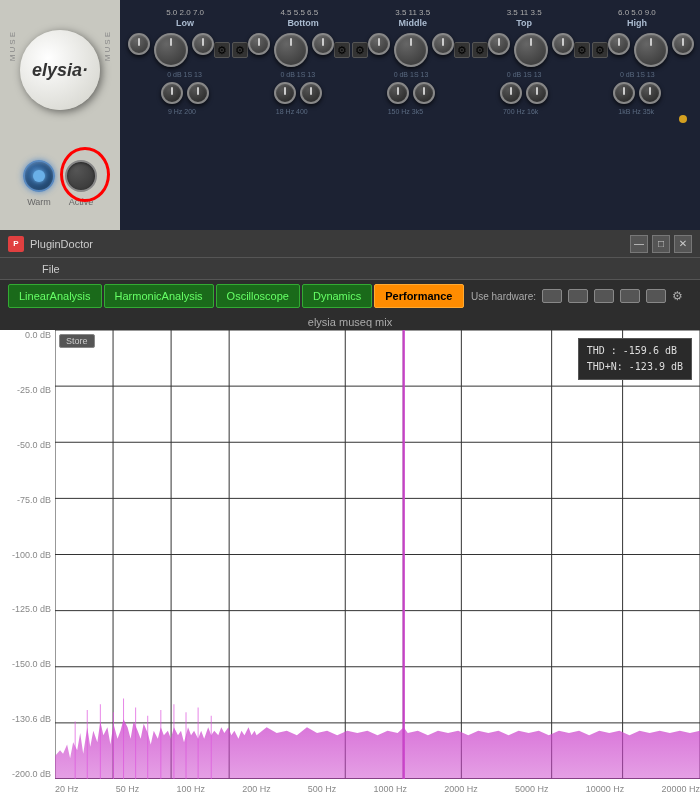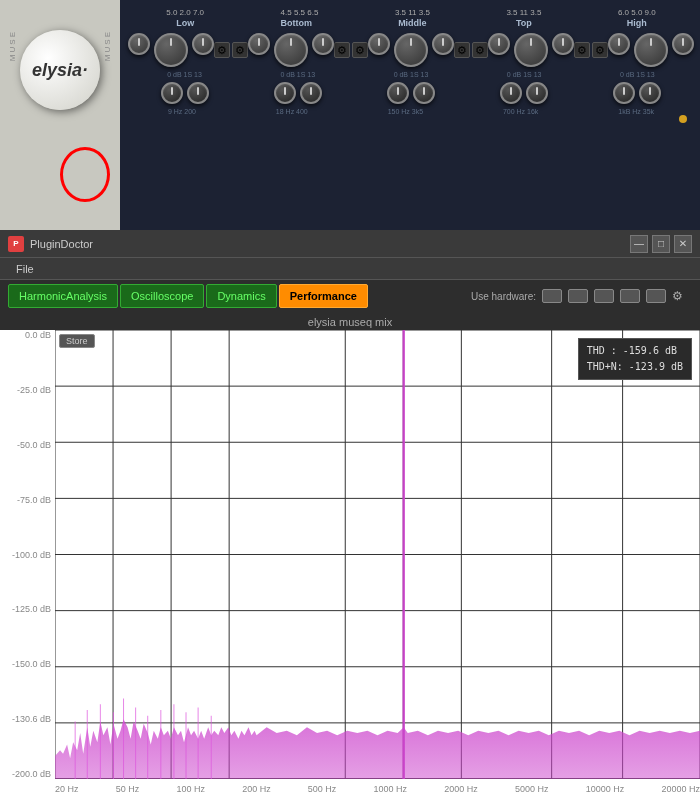--- a/index.html
+++ b/index.html
@@ -280,20 +280,21 @@
       align-items: center;
       padding: 0 8px;
       border-bottom: 1px solid #555;
     }
 
     .menu-item {
       color: #ccc;
       font-size: 11px;
       padding: 0 8px;
       cursor: pointer;
+      margin-left: 26px;
     }
 
     
     .tabs-row {
       height: 32px;
       background: #2d2d2d;
       display: flex;
       align-items: center;
       padding: 4px 8px;
       gap: 2px;
@@ -491,34 +492,46 @@
       <div style="display:flex;flex-direction:column;align-items:center;">
 
         <div style="position:absolute;left:8px;top:30px;writing-mode:vertical-rl;transform:rotate(180deg);color:#888;font-size:8px;letter-spacing:2px;">MUSE</div>
         <div style="position:absolute;right:8px;top:30px;writing-mode:vertical-rl;transform:rotate(180deg);color:#888;font-size:8px;letter-spacing:2px;">MUSE</div>
 
         <div class="logo-circle">
           <span class="logo-text">elysia·</span>
         </div>
       </div>
 
+      <div style="display:flex;flex-direction:row;gap:10px;margin-bottom:8px;align-items:flex-end;">
+        <div class="warm-button-area">
+          <div class="warm-btn">
+            <div class="warm-btn-inner"></div>
+          </div>
+          <span class="warm-label">Warm</span>
+        </div>
+        <div class="warm-button-area">
+          <div class="active-btn"></div>
+          <span class="active-label">Active</span>
+        </div>
+      </div>
 
       <div class="red-circle"></div>
     </div>
 
     <div class="eq-section">
 
       <div class="eq-band-labels">
         <div style="display:flex;flex-direction:column;align-items:center;gap:1px;">
           <span style="font-size:8px;color:#aaa;">5.0  2.0  7.0</span>
           <span style="font-size:9px;color:#aabbd0;font-weight:bold;">Low</span>
         </div>
         <div style="display:flex;flex-direction:column;align-items:flex-start;gap:1px;">
           <span style="font-size:8px;color:#aaa;">4.5  5.5  6.5</span>
-          <span style="font-size:9px;color:#aabbd0;font-weight:bold;">Bottom</span>
+          <span style="font-size:9px;color:#aabbd0;font-weight:bold;margin-left:7px;">Bottom</span>
         </div>
         <div style="display:flex;flex-direction:column;align-items:center;gap:1px;">
           <span style="font-size:8px;color:#aaa;">3.5  11  3.5</span>
           <span style="font-size:9px;color:#aabbd0;font-weight:bold;">Middle</span>
         </div>
         <div style="display:flex;flex-direction:column;align-items:center;gap:1px;">
           <span style="font-size:8px;color:#aaa;">3.5  11  3.5</span>
           <span style="font-size:9px;color:#aabbd0;font-weight:bold;">Top</span>
         </div>
         <div style="display:flex;flex-direction:column;align-items:center;gap:1px;">
@@ -719,20 +732,23 @@
   </div>
 
   <div class="menu-bar">
     <span class="menu-item">File</span>
   </div>
 
   <div class="main-content">
 
     <div class="tabs-row">
       <div class="tabs-left">
+        <div class="tab inactive-tab">
+          <span>LinearAnalysis</span>
+        </div>
         <div class="tab inactive-tab">
           <span>HarmonicAnalysis</span>
         </div>
         <div class="tab inactive-tab">
           <span>Oscilloscope</span>
         </div>
         <div class="tab inactive-tab">
           <span>Dynamics</span>
         </div>
         <div class="tab active-tab">

